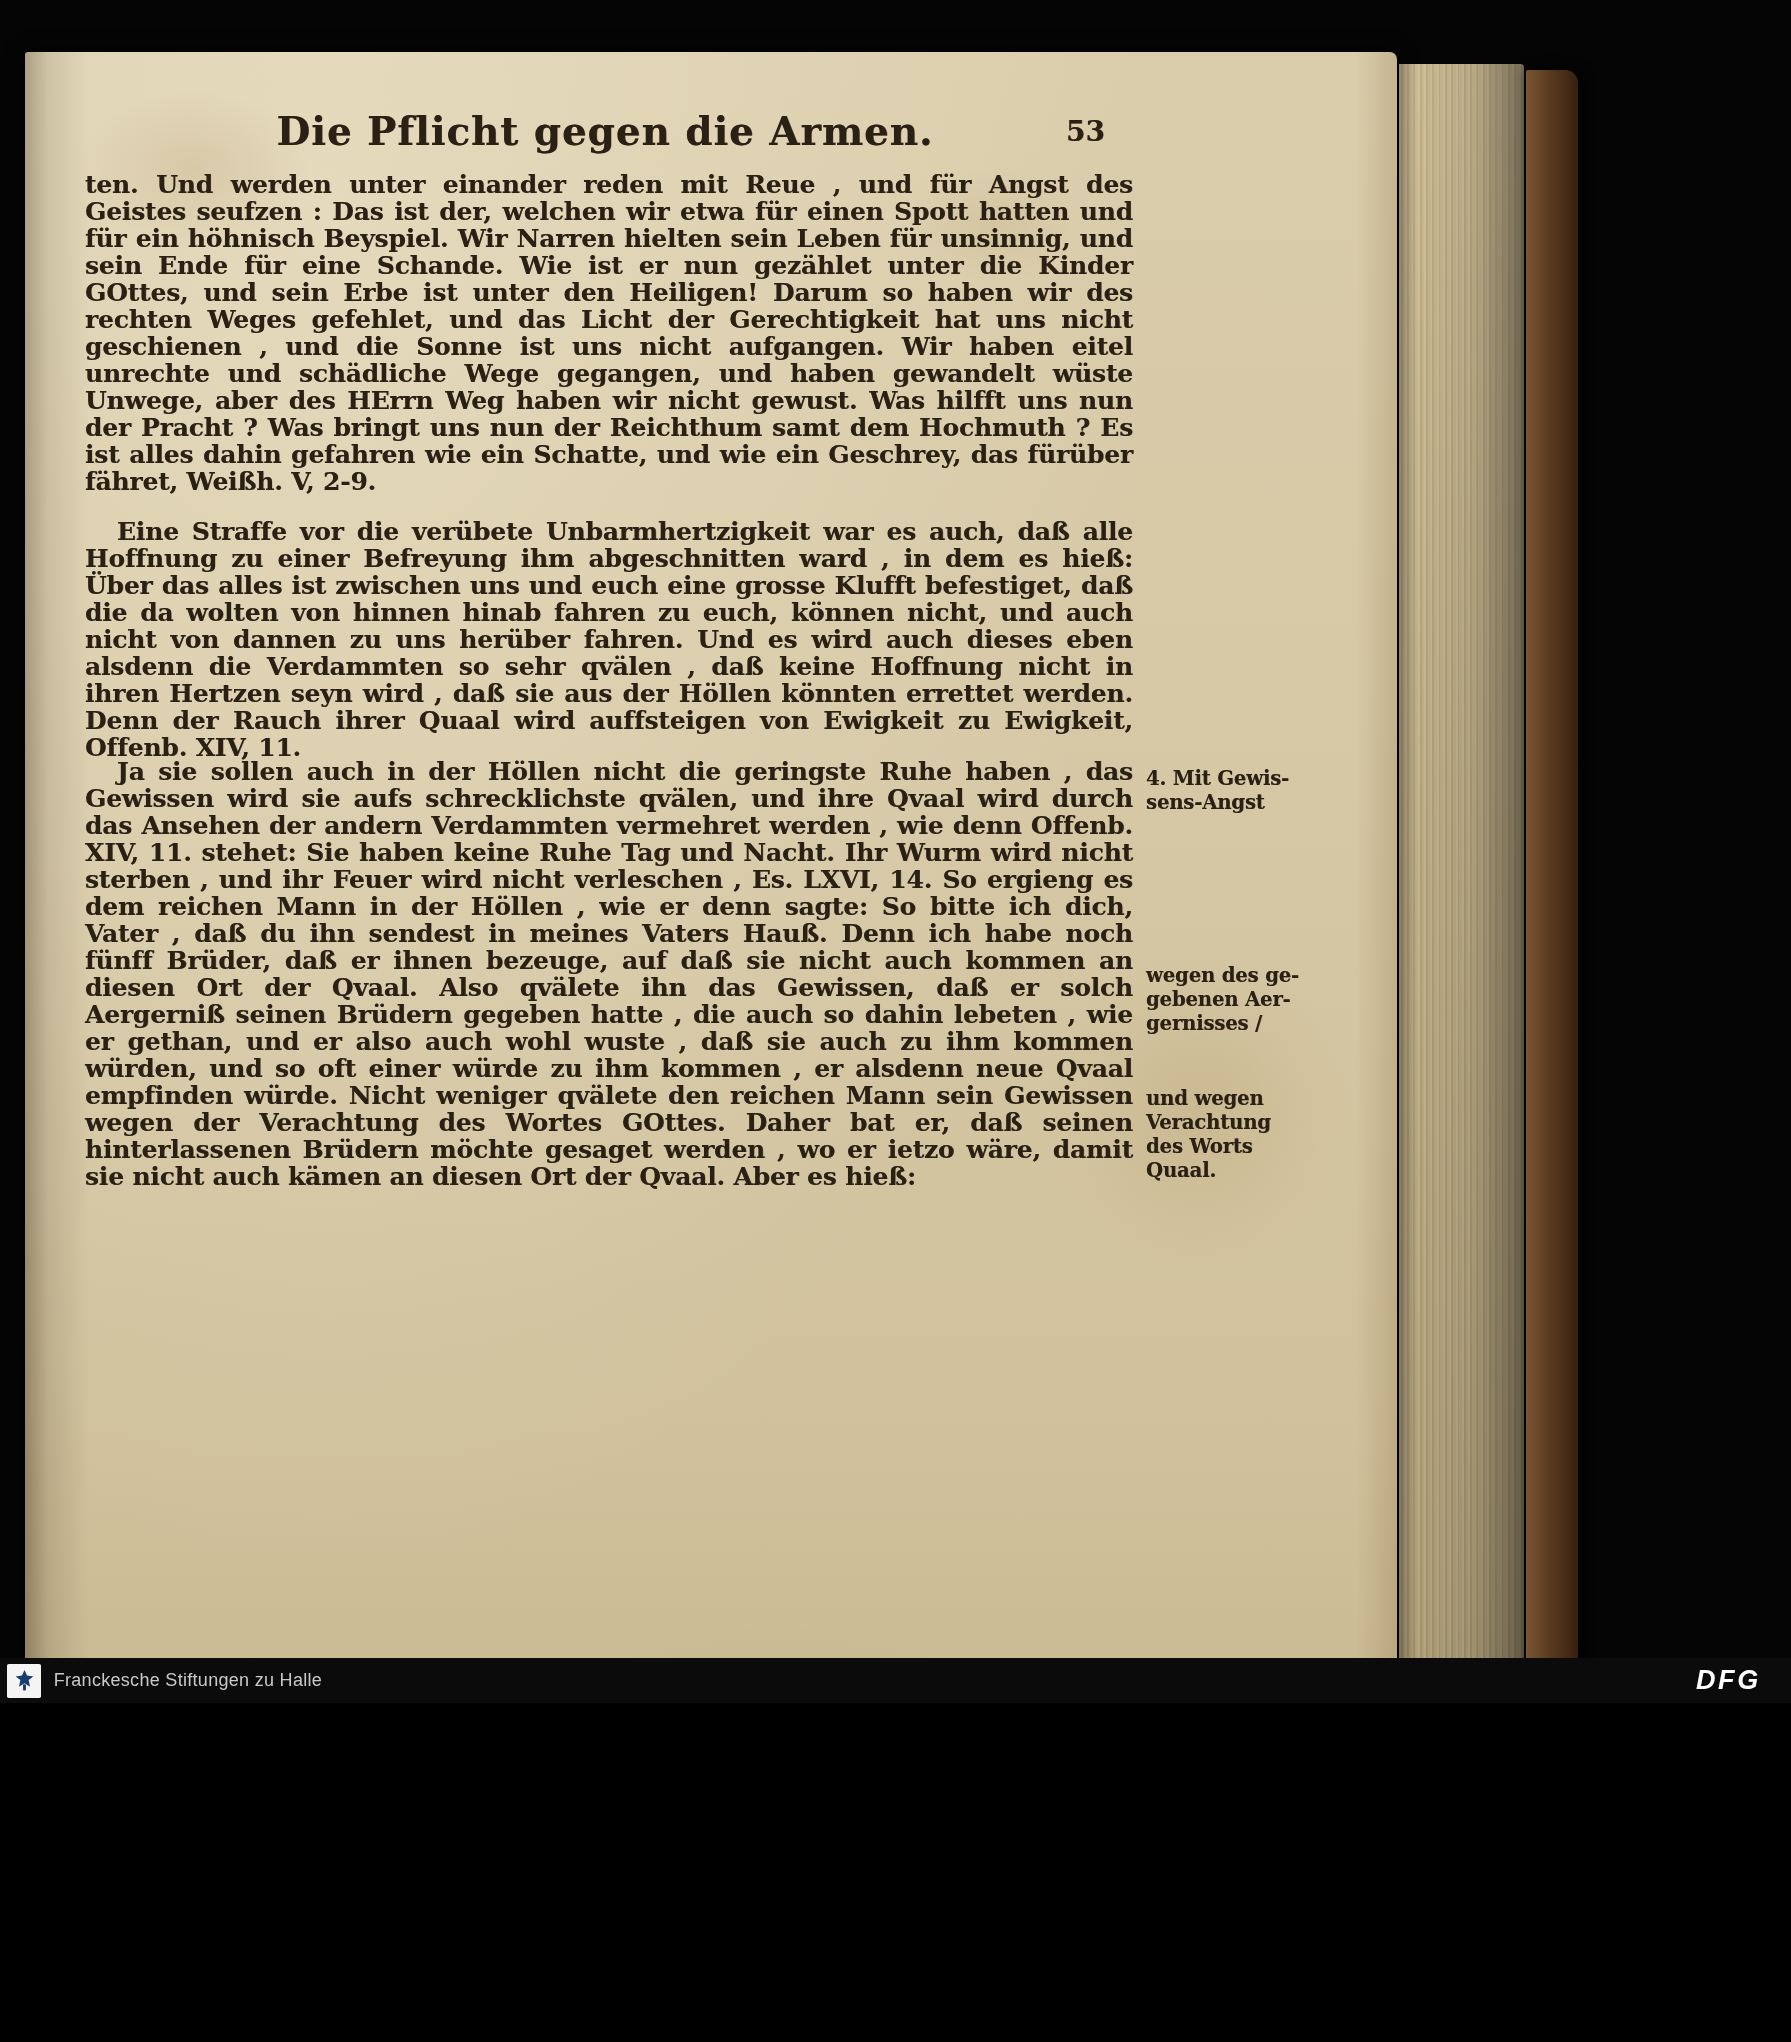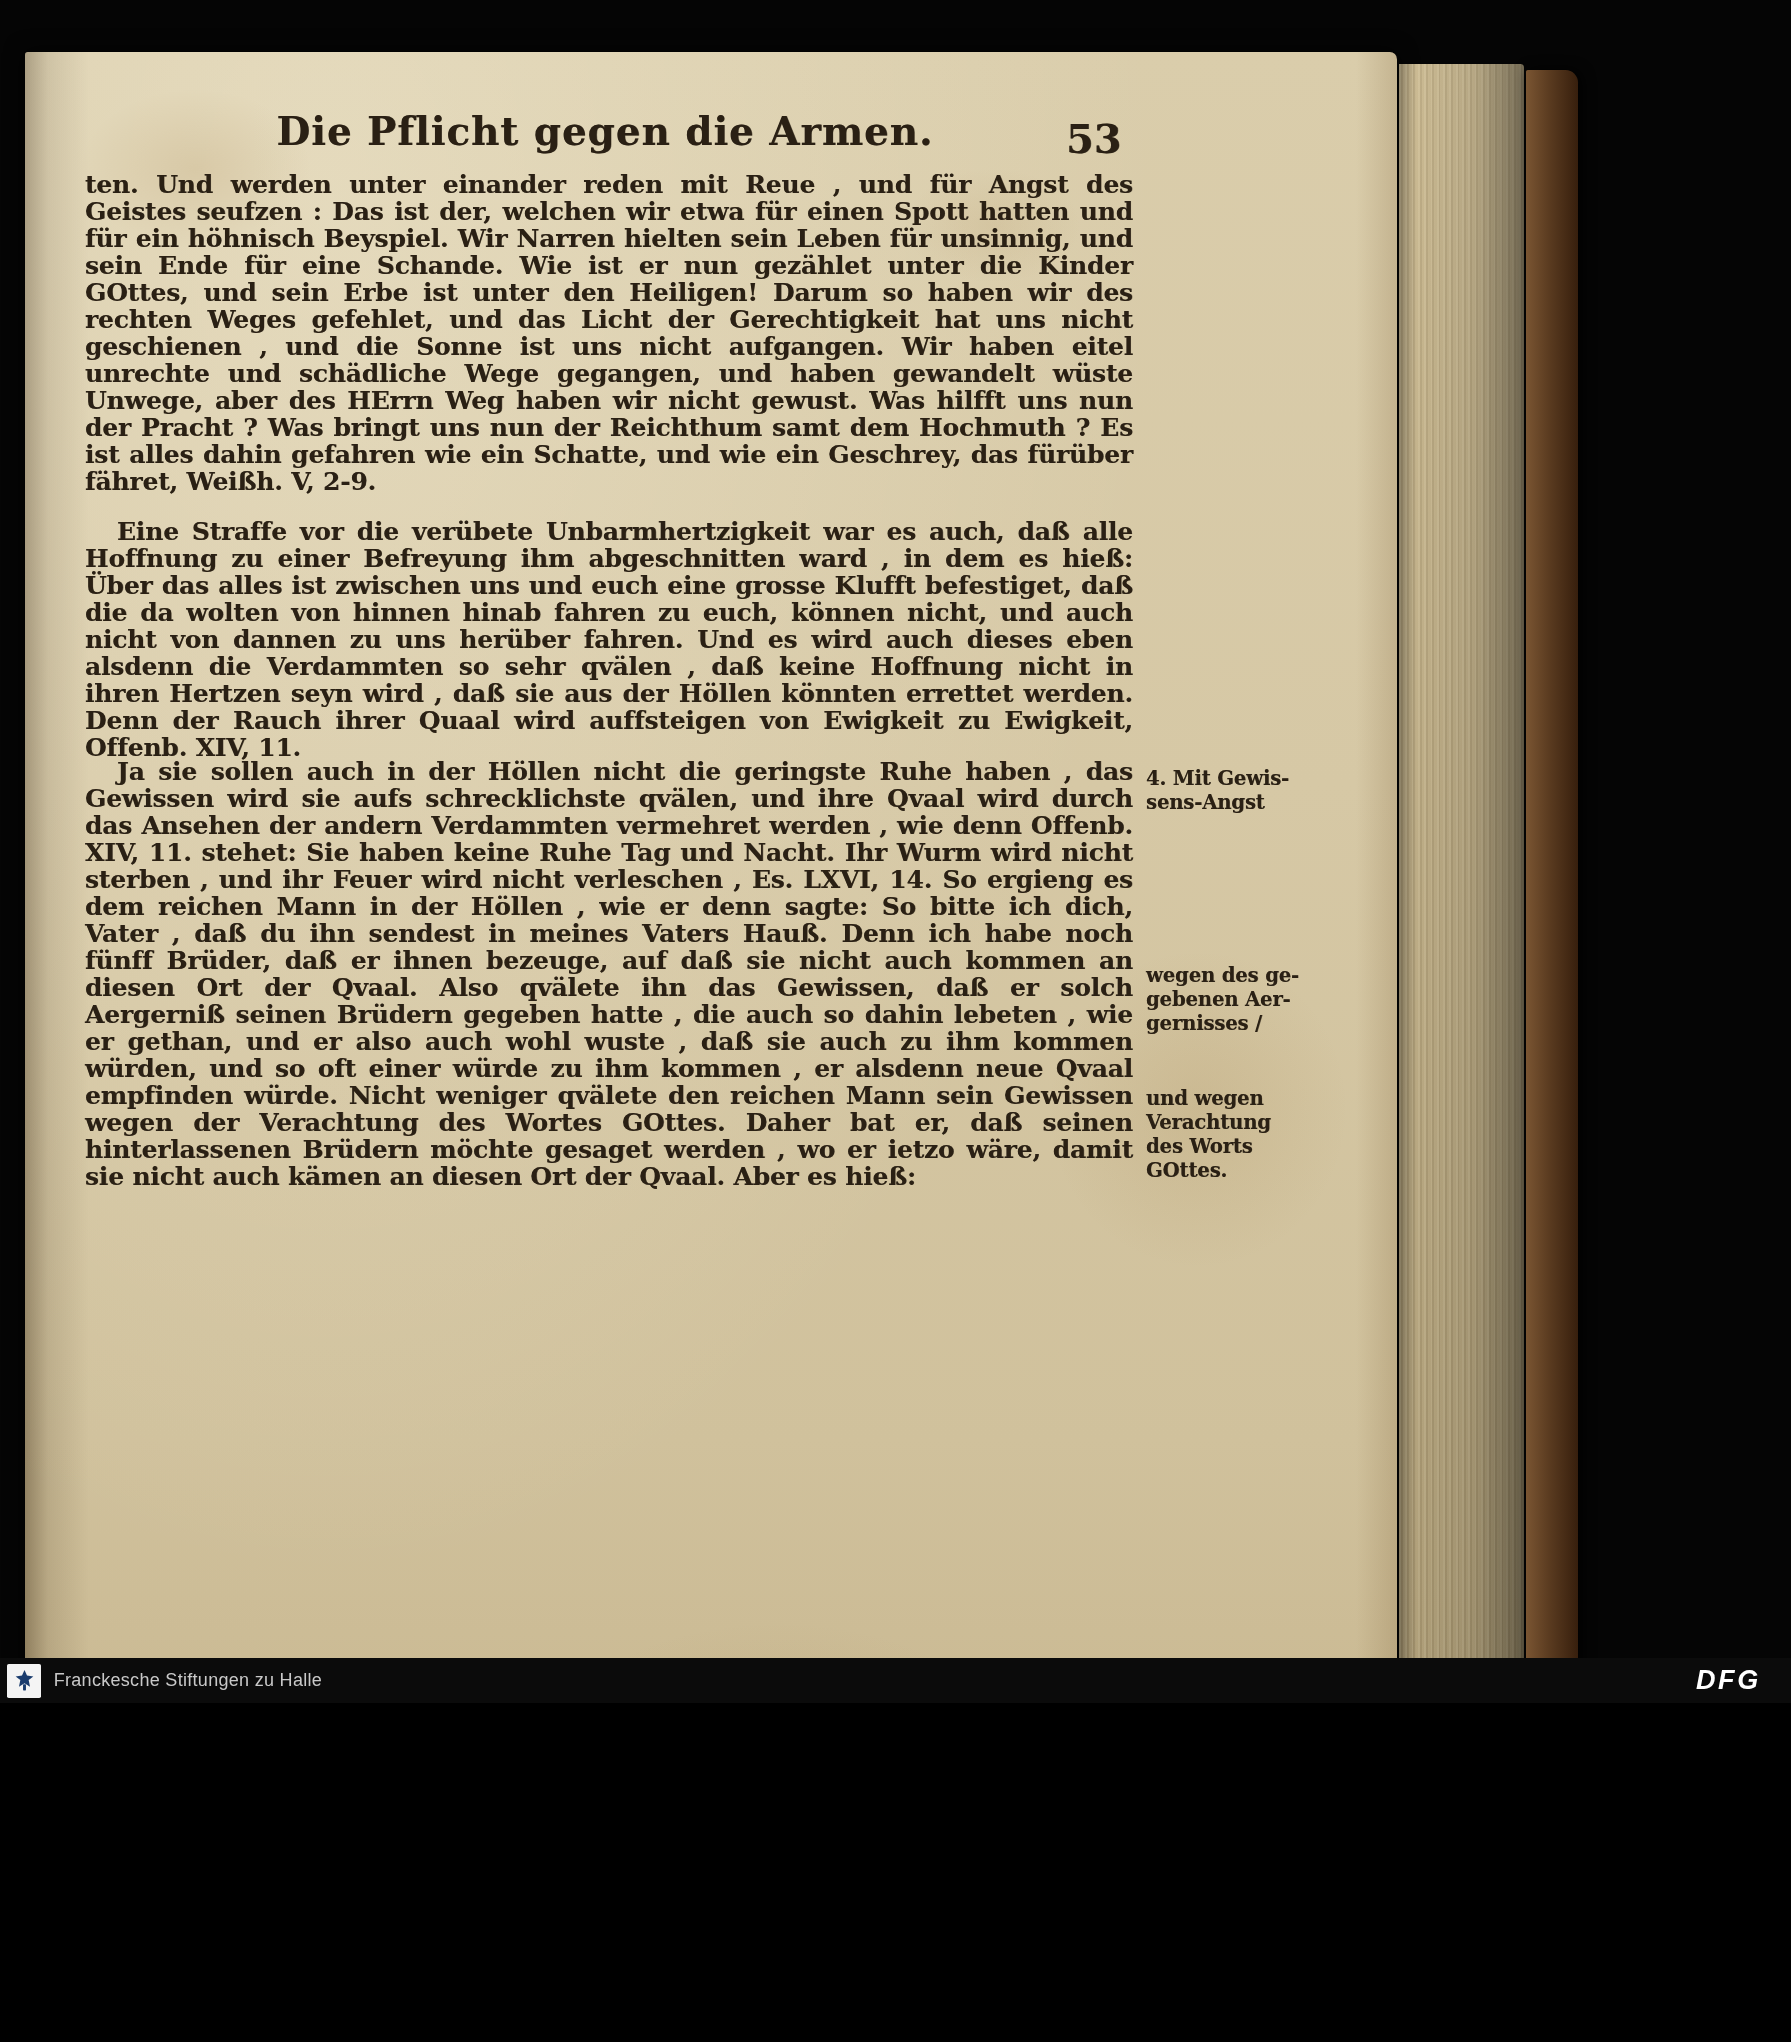--- a/index.html
+++ b/index.html
@@ -60,21 +60,21 @@
     text-align: center;
     font-size: 39px;
     font-weight: bold;
     letter-spacing: 0.9px;
     text-shadow: 0.4px 0.4px 0.5px rgba(42, 32, 20, 0.55);
   }
   .page-number {
     position: absolute;
     top: 63px;
     left: 985px;
-    font-size: 40px;
+    font-size: 28px;
     font-weight: bold;
     text-shadow: 0.4px 0.4px 0.5px rgba(42, 32, 20, 0.55);
   }
   .para {
     position: absolute;
     left: 0;
     width: 1048px;
     margin: 4px;
     font-size: 25px;
     line-height: 27px;
@@ -217,21 +217,21 @@
 
     <div class="margin-col">
       <div class="margin-note m2">4. Mit Gewis-
 sens-Angst</div>
       <div class="margin-note m3">wegen des ge-
 gebenen Aer-
 gernisses /</div>
       <div class="margin-note m4">und wegen
 Verachtung
 des Worts
-GOttes.</div>
+Quaal.</div>
     </div>
   </div>
 
   <div class="fore-edge"></div>
 
   <div class="book-cover"></div>
 
   <div class="viewer-bar">
     <div class="inst-logo">
       <svg viewBox="0 0 24 24">

